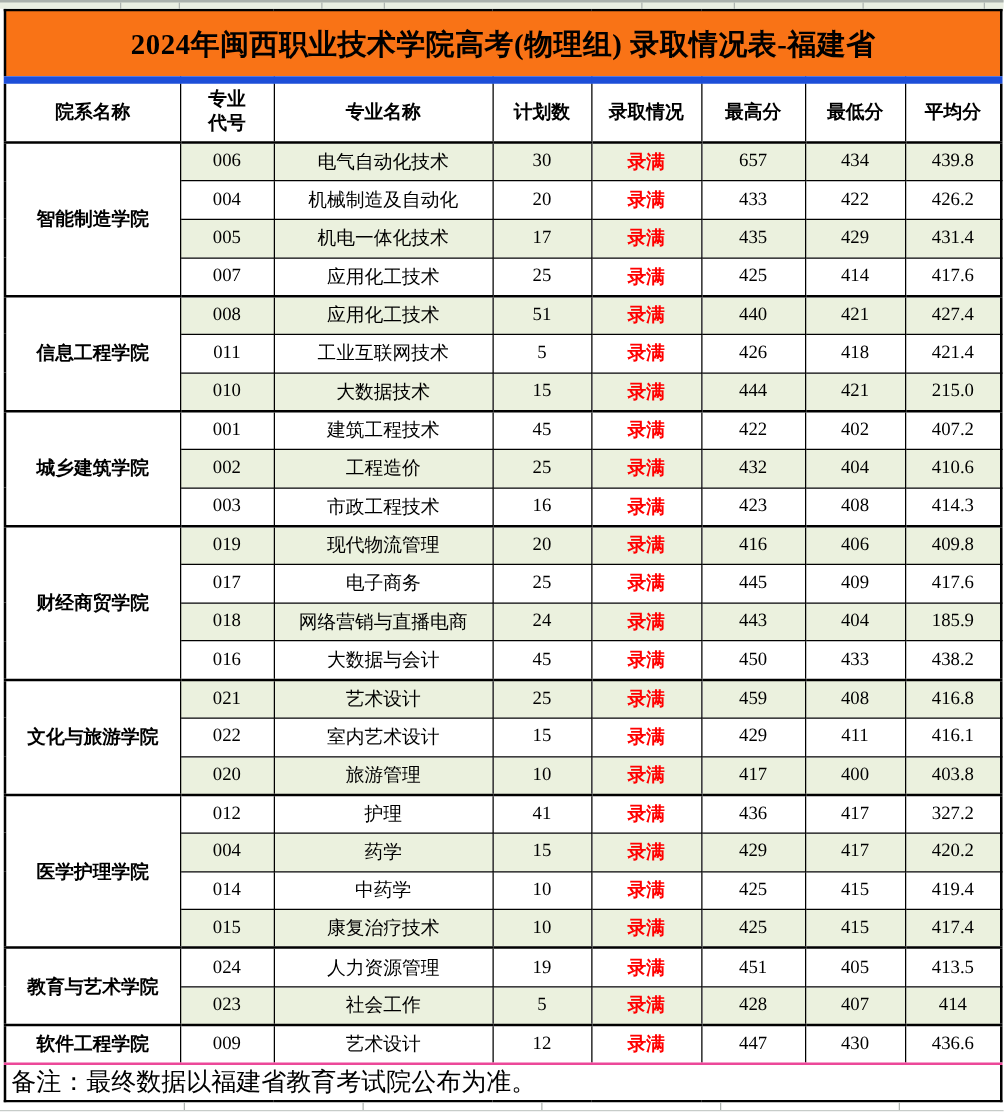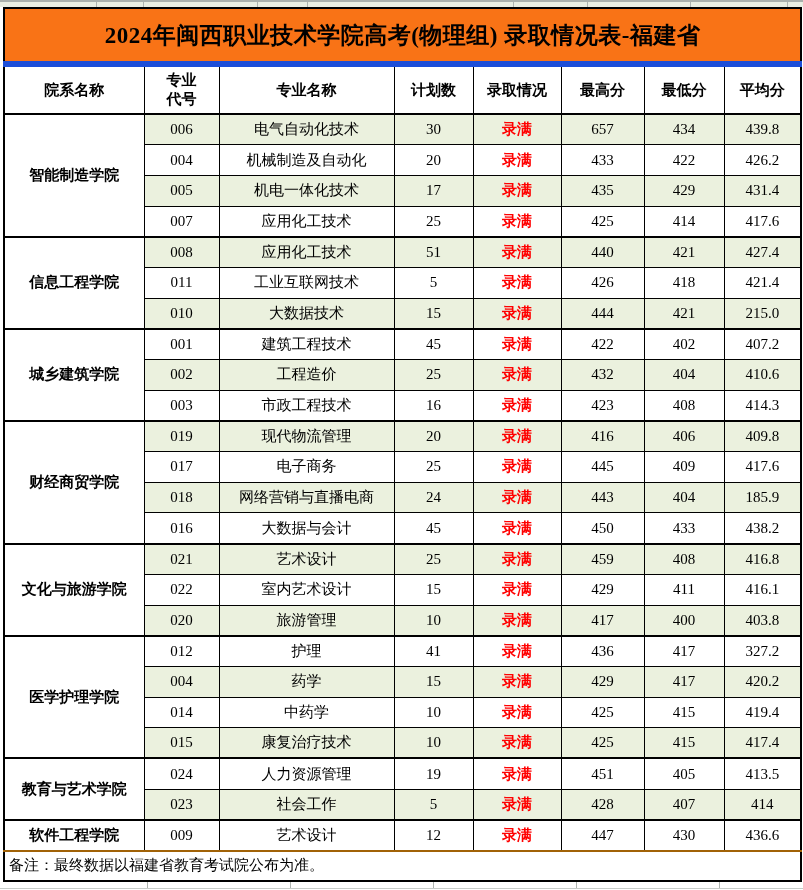--- a/index.html
+++ b/index.html
@@ -43,23 +43,23 @@
     background: #ffffff;
   }
   tbody tr.data-row { height: 30.7px; }
   tbody td { font-size: 15px; }
   tr.green td { background: #ebf1de; }
   td.college { background: #ffffff !important; font-size: 15px; font-weight: bold; }
   td.status { color: #ff0000; font-weight: bold; }
   tr.section-start td { border-top: 2px solid #000; }
   .note-row { height: 30px; }
   .note-cell {
-    text-align: left; font-size: 15px;
+    text-align: left; font-size: 20px;
     padding-left: 4px;
-    border-top: 2px solid #a16207;
+    border-top: 2px solid #ec4899;
     background: #ffffff;
   }
 </style>
 </head>
 <body>
 
 <div class="grid-strip top">
   <div class="tick" style="left:96px"></div>
   <div class="tick" style="left:143px"></div>
   <div class="tick" style="left:257px"></div>

